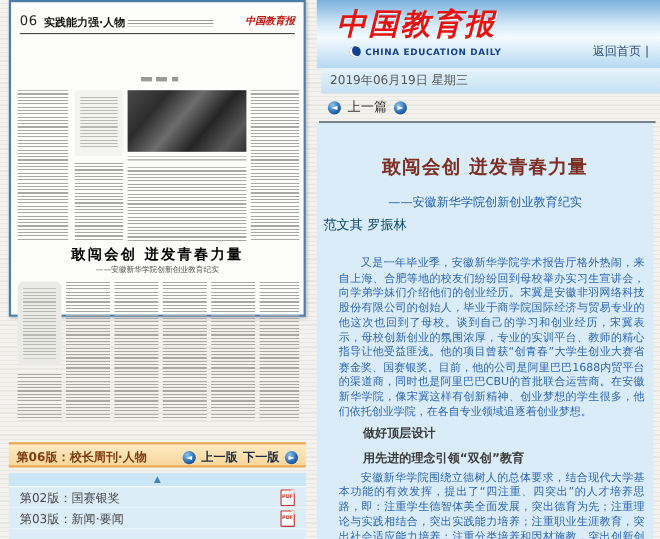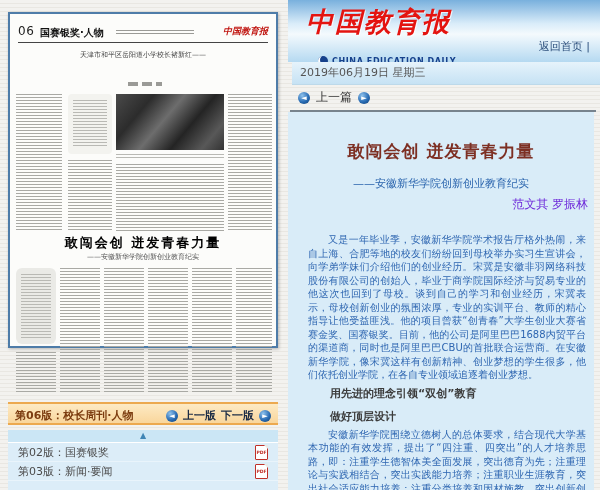--- a/index.html
+++ b/index.html
@@ -1,20 +1,20 @@
 <!DOCTYPE html>
 <html><head>
 <meta charset="utf-8">
 <style>
   html,body{margin:0;padding:0;}
   body{font-family:"DejaVu Sans","Liberation Sans",sans-serif;}
   .stage{position:relative;width:600px;height:490px;overflow:hidden;
     background:repeating-linear-gradient(180deg,#f3f2ef 0px,#f3f2ef 3px,#e9e7e2 3px,#e9e7e2 4px);}
   
-  .scan{position:absolute;left:8px;top:12px;width:270px;height:336px;box-sizing:border-box;
+  .scan{position:absolute;left:8px;top:0;width:270px;height:288px;box-sizing:border-box;
     background:#fcfcfa;border:2px solid #4e7ca8;box-shadow:1px 1px 3px rgba(0,0,0,.25);}
   .scan *{position:absolute;}
   .scan-head{top:10px;left:8px;right:8px;height:18px;border-bottom:1px solid #444;}
   .sh-no{left:0;top:0;font-size:12px;color:#222;letter-spacing:.5px;position:absolute;font-weight:normal;}
   .sh-sec{left:22px;top:2px;font-size:10px;color:#111;font-weight:bold;position:absolute;}
   .sh-meta{left:98px;top:6px;width:78px;height:6px;position:absolute;
     background:repeating-linear-gradient(180deg,#9a9a96 0 1px,transparent 1px 3px);}
   .sh-logo{right:0;top:1px;font-size:9px;font-style:italic;font-weight:bold;color:#c01510;position:absolute;
     font-family:"DejaVu Serif",serif;}
   .kicker{top:36px;left:0;right:0;text-align:center;font-size:7px;color:#444;}
@@ -47,57 +47,56 @@
   .pdf{width:11px;height:13px;background:#fff;border:1px solid #c03028;border-radius:1px;
     position:relative;display:flex;align-items:center;justify-content:center;}
   .pdf span{font-size:4.5px;color:#c03028;font-weight:bold;letter-spacing:0;}
   .pdf::after{content:"";position:absolute;right:-1px;top:-1px;border-style:solid;
     border-width:0 4px 4px 0;border-color:transparent #e9e7e2 transparent transparent;}
   
   .rhead{position:absolute;left:288px;top:0;width:312px;height:62px;
     background:linear-gradient(180deg,#79b0dd 0%,#d9ecf9 38%,#f4fafd 55%,#b5d9f1 100%);}
   .logo-cn{position:absolute;left:18px;top:4px;font-size:27px;font-weight:bold;font-style:italic;
     color:#e41410;font-family:"DejaVu Serif",serif;text-shadow:1px 1px 0 rgba(255,255,255,.75);letter-spacing:2px;}
-  .logo-row{position:absolute;left:30px;top:56px;display:flex;align-items:center;gap:4px;}
+  .logo-row{position:absolute;left:30px;top:42px;display:flex;align-items:center;gap:4px;}
   .globe{width:10px;height:10px;border-radius:50%;background:#16418c;
     box-shadow:inset 2px -1px 0 0 #fff;}
   .logo-en{font-size:8px;font-weight:bold;color:#16418c;letter-spacing:.6px;}
   .home{position:absolute;right:10px;bottom:8px;font-size:11px;color:#2c4f7c;text-align:right;}
   .home a{color:#2c4f7c;text-decoration:none;}
   .datebar{position:absolute;left:292px;top:62px;width:312px;height:23px;box-sizing:border-box;
     background:linear-gradient(180deg,#e6f3fb 0%,#c6e2f4 100%);border-bottom:1px solid #bdd9ea;
     font-size:11px;color:#555;line-height:22px;padding-left:8px;}
   .navrow{position:absolute;left:288px;top:85px;width:312px;height:25px;
     display:flex;align-items:center;gap:6px;padding-left:10px;box-sizing:border-box;
     font-size:12px;color:#333;}
   .divider{position:absolute;left:290px;top:110px;width:306px;height:2px;background:#77838d;}
   .apanel{position:absolute;left:288px;top:112px;width:306px;height:378px;background:#d9ecf8;overflow:hidden;}
   .a-title{margin:28px 6px 0 6px;text-align:center;font-size:17px;font-weight:bold;
     color:#7d2f23;letter-spacing:1px;}
   .a-sub{margin:13px 6px 0 6px;text-align:center;font-size:11px;color:#2a64ad;}
-  .a-auth{margin:5px 6px 0 6px;text-align:right;font-size:12px;color:#6d28d9;}
+  .a-auth{margin:5px 6px 0 6px;text-align:left;font-size:12px;color:#0c4a6e;}
   .a-body{margin:20px 8px 0 20px;font-size:10px;line-height:13.5px;color:#2e66b1;text-align:justify;}
   .a-body p{margin:0;text-indent:2em;}
   .a-h{font-weight:bold;color:#3c3c3c;text-indent:2em;font-size:11px;line-height:23px;margin:0;}
   .a-h1{margin-top:12px;}
   .a-p2{margin-top:3px;}
 </style>
 </head>
 <body>
 
 <div class="stage">
 
   <div class="scan">
     <div class="scan-head">
       <span class="sh-no">06</span>
-      <span class="sh-sec">国赛银奖·人物</span>
+      <span class="sh-sec">实践能力强·人物</span>
       <span class="sh-meta"></span>
       <span class="sh-logo">中国教育报</span>
     </div>
-    <div class="kicker">天津市和平区岳阳道小学校长褚新红——</div>
     <div class="byline1"></div>
 
     <div class="tl" style="left:6px;top:80px;width:46px;height:138px;"></div>
     <div class="qbox" style="left:58px;top:80px;width:44px;height:60px;">
       <span class="tl2" style="left:5px;top:6px;right:5px;bottom:6px;"></span>
     </div>
     <div class="tl" style="left:58px;top:146px;width:44px;height:72px;"></div>
     <div class="photo" style="left:106px;top:80px;width:108px;height:56px;"></div>
     <div class="tl2" style="left:106px;top:140px;width:108px;height:4px;"></div>
     <div class="tl" style="left:106px;top:150px;width:108px;height:68px;"></div>
@@ -168,19 +167,19 @@
   </div>
 
   <div class="divider"></div>
 
   <div class="apanel">
     <div class="a-title">敢闯会创 迸发青春力量</div>
     <div class="a-sub">——安徽新华学院创新创业教育纪实</div>
     <div class="a-auth">范文其 罗振林</div>
     <div class="a-body">
       <p>又是一年毕业季，安徽新华学院学术报告厅格外热闹，来自上海、合肥等地的校友们纷纷回到母校举办实习生宣讲会，向学弟学妹们介绍他们的创业经历。宋冀是安徽非羽网络科技股份有限公司的创始人，毕业于商学院国际经济与贸易专业的他这次也回到了母校。谈到自己的学习和创业经历，宋冀表示，母校创新创业的氛围浓厚，专业的实训平台、教师的精心指导让他受益匪浅。他的项目曾获“创青春”大学生创业大赛省赛金奖、国赛银奖。目前，他的公司是阿里巴巴1688内贸平台的渠道商，同时也是阿里巴巴CBU的首批联合运营商。在安徽新华学院，像宋冀这样有创新精神、创业梦想的学生很多，他们依托创业学院，在各自专业领域追逐着创业梦想。</p>
+      <p class="a-h a-h1">做好顶层设计</p>
       <p class="a-h">用先进的理念引领“双创”教育</p>
-      <p class="a-h a-h1">做好顶层设计</p>
       <p class="a-p2">安徽新华学院围绕立德树人的总体要求，结合现代大学基本功能的有效发挥，提出了“四注重、四突出”的人才培养思路，即：注重学生德智体美全面发展，突出德育为先；注重理论与实践相结合，突出实践能力培养；注重职业生涯教育，突出社会适应能力培养；注重分类培养和因材施教，突出创新创业能力培养。努力培养基础扎实，实践能力强，具有职业素养、创新精神和发展潜力的高素质应用型专门人才。</p>
     </div>
   </div>
 
 </div>
 
 </body></html>

